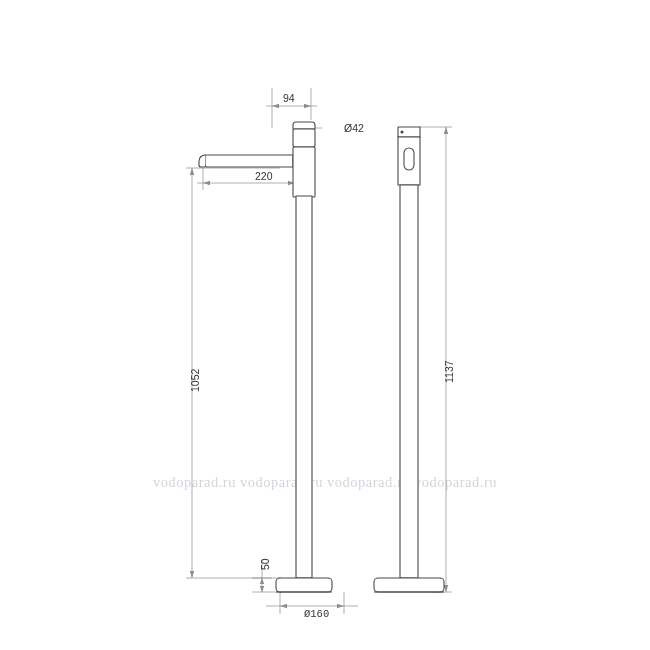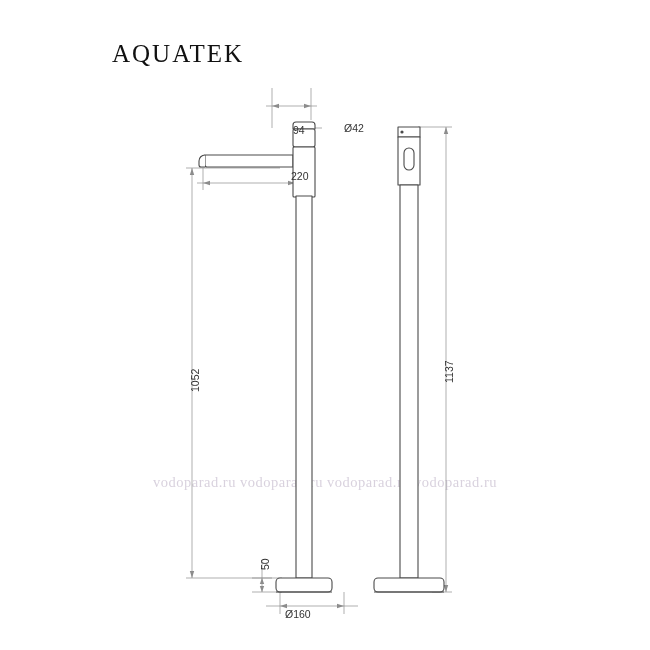--- a/index.html
+++ b/index.html
@@ -59,21 +59,20 @@
     top: 0;
     width: 650px;
     height: 650px;
   }
 </style>
 </head>
 <body>
 
 <div id="stage">
 
-  <div class="brand">AQUATEK</div>
 
   <div class="watermark">vodoparad.ru   vodoparad.ru   vodoparad.ru   vodoparad.ru</div>
 
   <svg class="draw" viewBox="0 0 650 650">
     <g stroke="#8c8c8c" stroke-width="0.7" fill="none">
 
       <line x1="272" y1="88" x2="272" y2="128"></line>
       <line x1="311" y1="88" x2="311" y2="120"></line>
       <line x1="266" y1="106" x2="317" y2="106"></line>
       <path d="M272 106 l7 -2.2 v4.4 z" fill="#8c8c8c" stroke="none"></path>
@@ -139,21 +138,21 @@
       <rect x="398" y="137" width="22" height="48" fill="#ffffff"></rect>
       <rect x="404" y="148" width="10" height="22" rx="5" fill="#ffffff"></rect>
 
       <rect x="400" y="185" width="18" height="393" fill="#ffffff"></rect>
 
       <path d="M378 578 h62 a4 4 0 0 1 4 4 v6 a4 4 0 0 1 -4 4 h-62 a4 4 0 0 1 -4 -4 v-6 a4 4 0 0 1 4 -4 z" fill="#ffffff"></path>
       <line x1="374" y1="592" x2="444" y2="592"></line>
     </g>
   </svg>
 
-  <div class="dimlabel" style="left:293px; top:92px;margin-top:32px;">94</div>
+  <div class="dimlabel" style="left:283px; top:92px;">94</div>
   <div class="dimlabel" style="left:344px; top:122px;">Ø42</div>
-  <div class="dimlabel" style="left:255px; top:170px;margin-left:36px;">220</div>
+  <div class="dimlabel" style="left:255px; top:170px;">220</div>
   <div class="dimlabel vert" style="left:189px; top:392px;">1052</div>
   <div class="dimlabel vert" style="left:259px; top:570px;">50</div>
-  <div class="dimlabel" style="left:285px; top:608px;">Ø160</div>
+  <div class="dimlabel" style="left:304px; top:608px;font-family:Liberation Mono, monospace;">Ø160</div>
   <div class="dimlabel vert" style="left:443px; top:383px;">1137</div>
 
 </div>
 
 </body></html>

